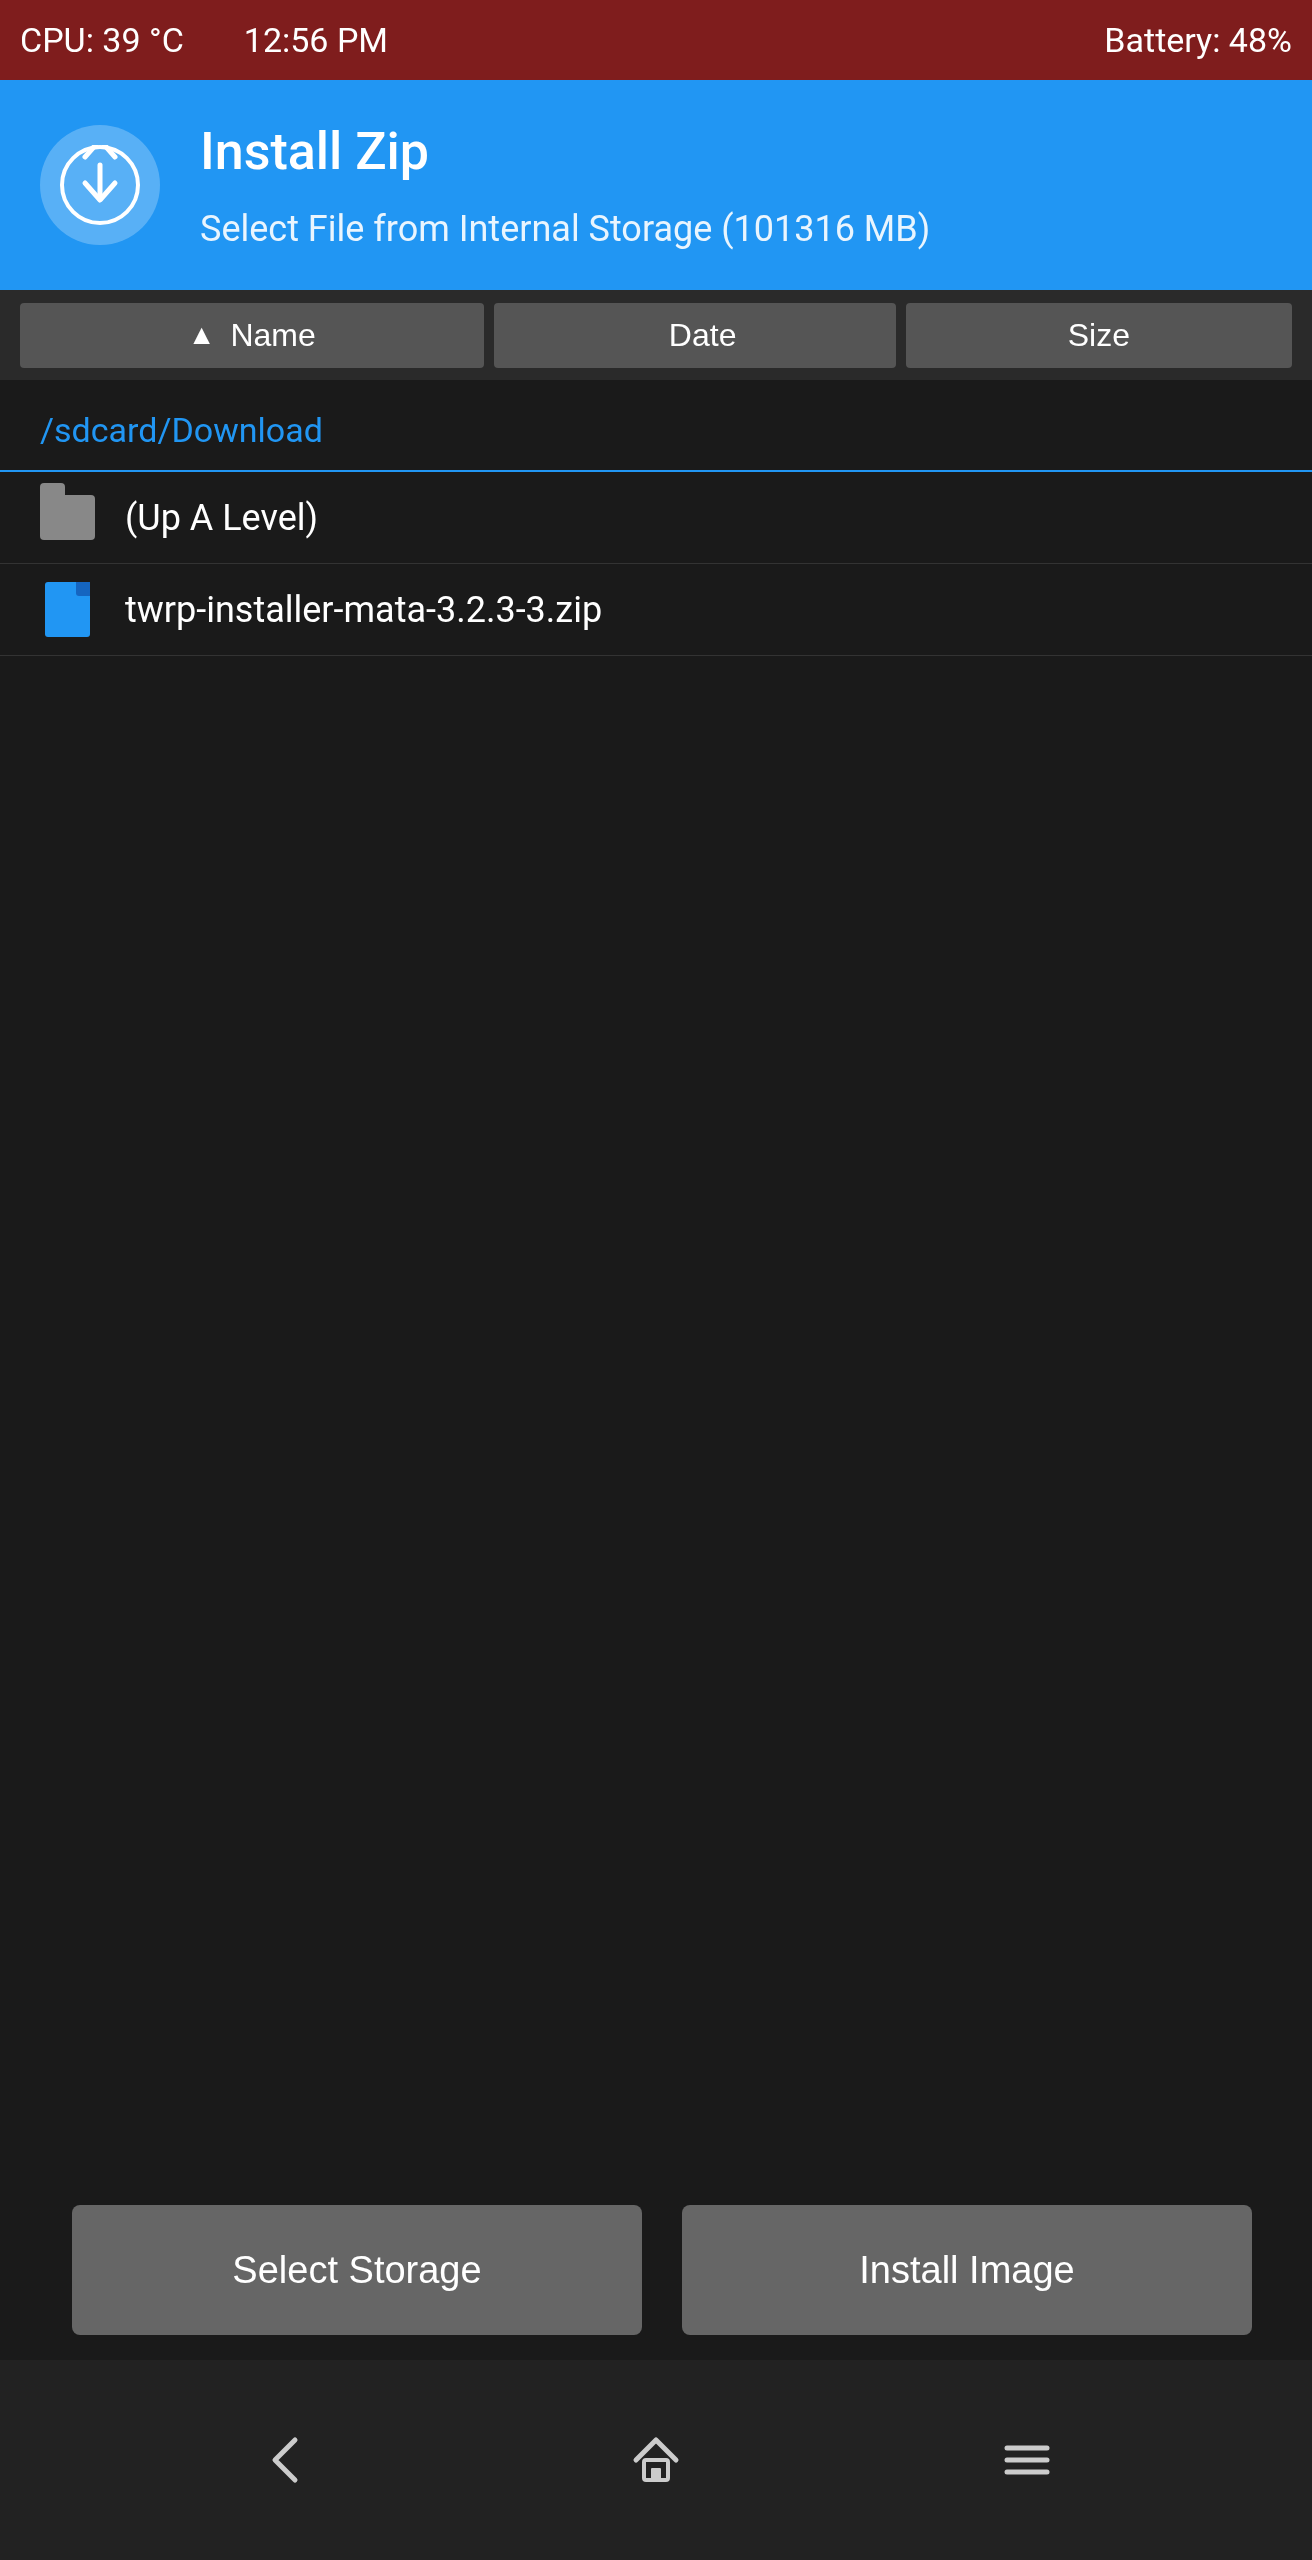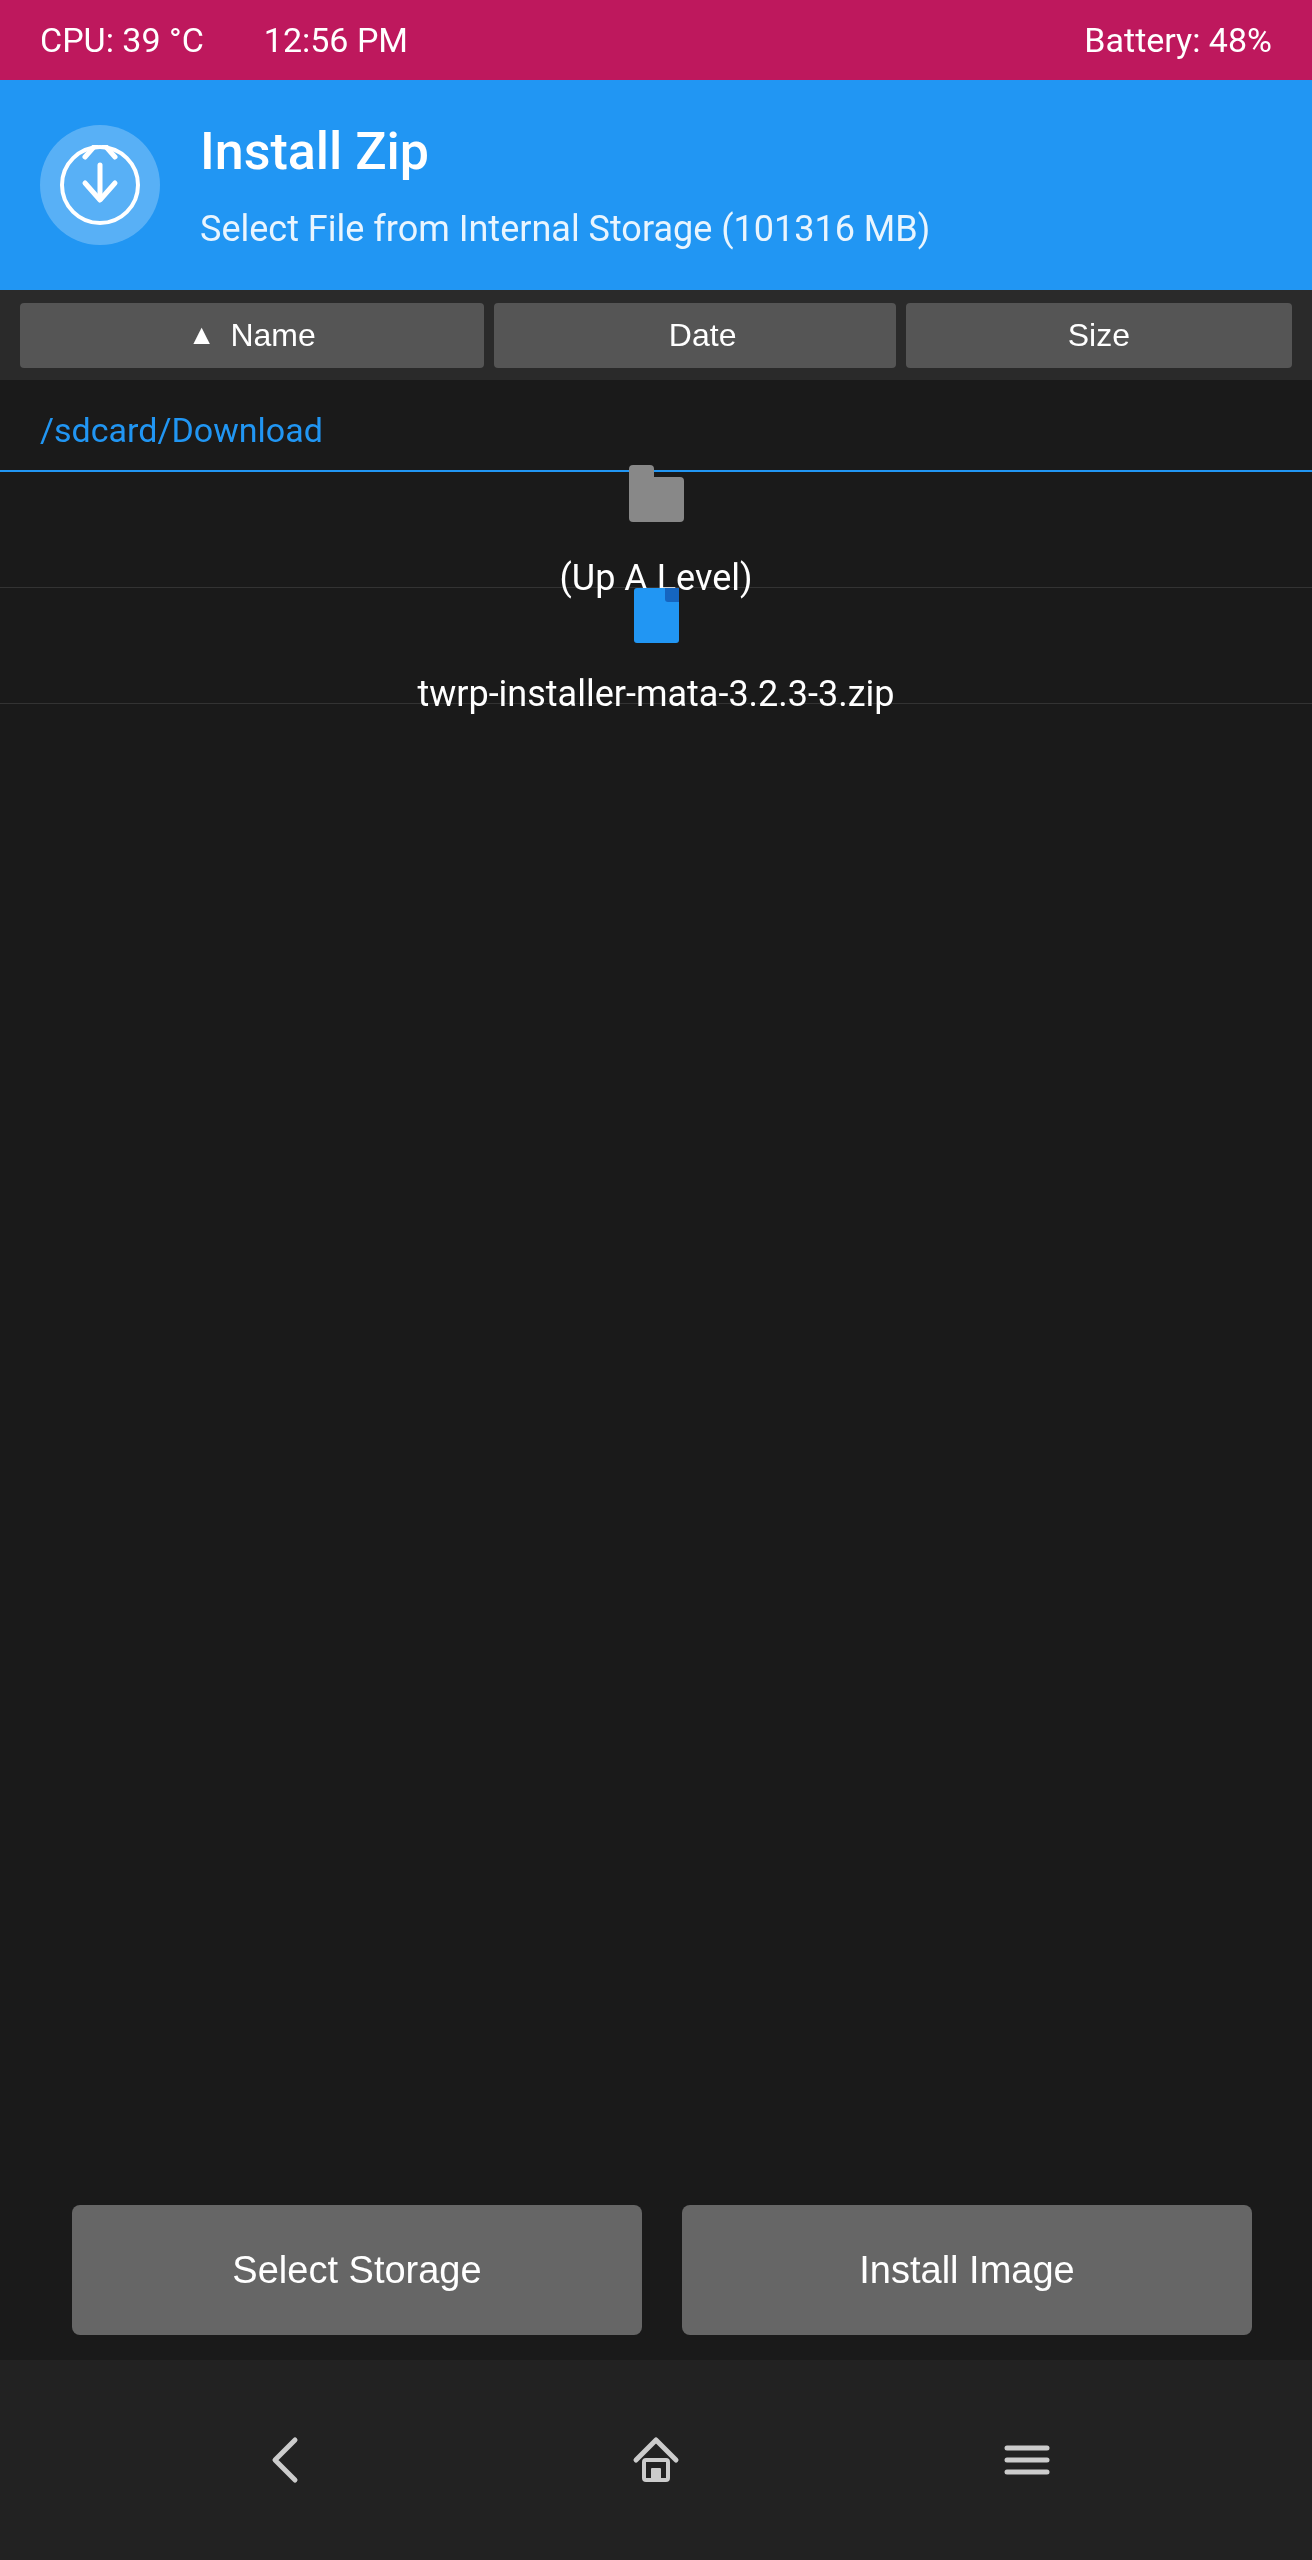--- a/index.html
+++ b/index.html
@@ -15,25 +15,25 @@
       font-family: 'Roboto', Arial, sans-serif;
       color: #ffffff;
       overflow: hidden;
       position: relative;
     }
 
     
     .status-bar {
       width: 100%;
       height: 80px;
-      background-color: #be185d;
+      background-color: #7f1d1d;
       display: flex;
       align-items: center;
       justify-content: space-between;
-      padding: 0 40px;
+      padding: 0 20px;
     }
 
     .status-bar-left {
       display: flex;
       align-items: center;
       gap: 60px;
     }
 
     .status-text {
       font-size: 34px;
@@ -149,28 +149,27 @@
     }
 
     
     .file-list {
       width: 100%;
       flex: 1;
     }
 
     .file-item {
       width: 100%;
-      height: 116px;
+      height: 92px;
       display: flex;
       align-items: center;
       padding: 0 40px;
       gap: 30px;
       border-bottom: 1px solid #333333;
       cursor: pointer;
-      flex-direction: column;
     }
 
     .file-icon {
       width: 55px;
       height: 55px;
       flex-shrink: 0;
       display: flex;
       align-items: center;
       justify-content: center;
     }

